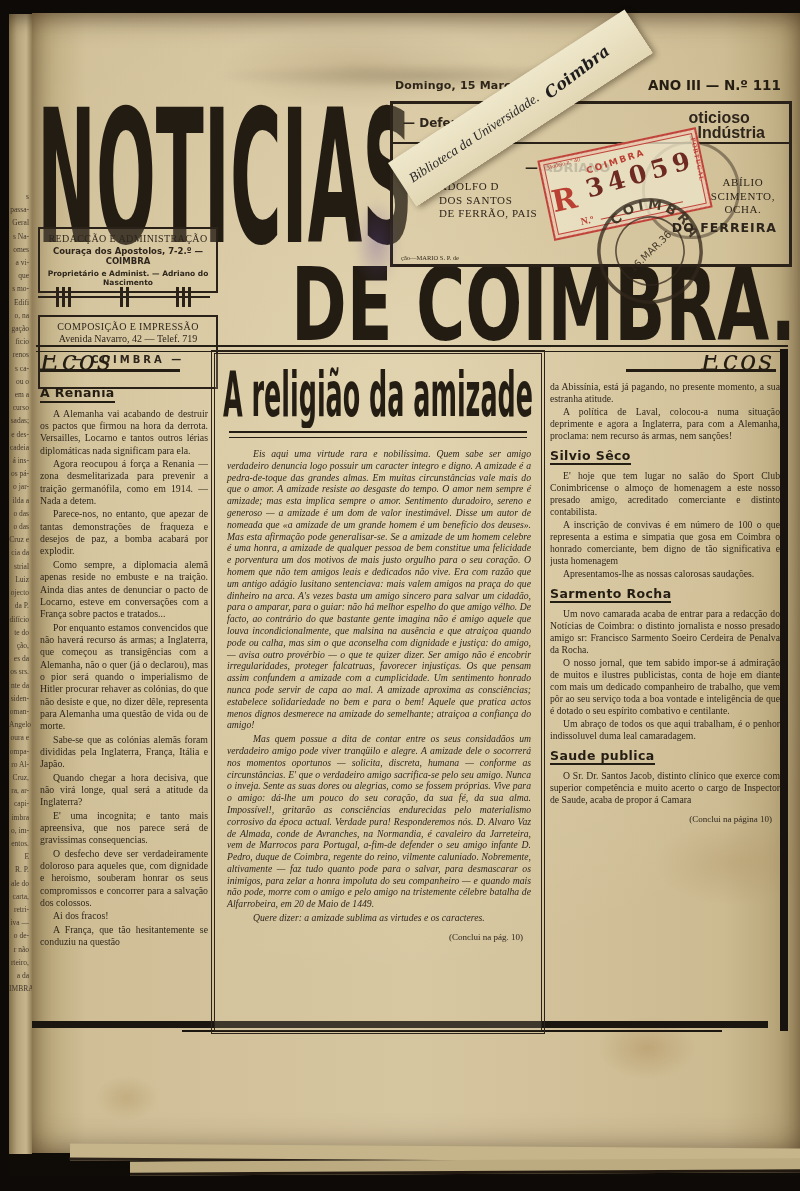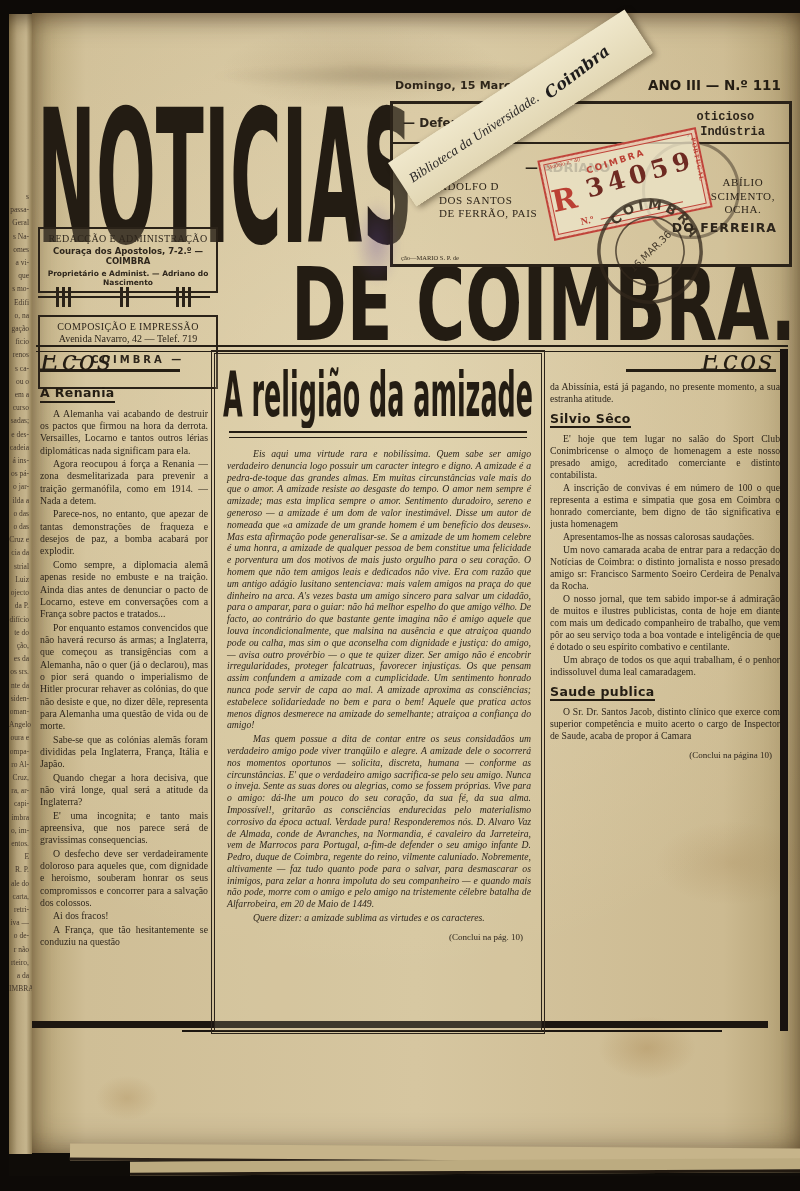--- a/index.html
+++ b/index.html
@@ -46,21 +46,21 @@
   .mast1{position:absolute;left:4px;top:78px;width:378px;height:176px;}
   .mast1 text,.mast2 text{font-family:"DejaVu Sans",sans-serif;font-weight:bold;fill:#231c13;}
   .mast2{position:absolute;left:258px;top:240px;width:508px;height:102px;}
 
   
   .dirbox{position:absolute;left:358px;top:88px;width:396px;height:160px;
           border:3px solid #2a2218;background:rgba(214,198,160,.25);}
   .dirbox .row1{display:flex;justify-content:space-between;align-items:flex-start;
                 padding:6px 10px 2px 10px;border-bottom:2px solid #2a2218;}
   .dirbox .deftxt{font-family:"DejaVu Sans",sans-serif;font-weight:bold;font-size:12px;padding-top:6px;}
-  .dirbox .tagright{text-align:center;font-family:Liberation Mono, monospace;font-weight:bold;font-size:12px;line-height:15px;padding-right:14px;}
+  .dirbox .tagright{text-align:left;font-family:Liberation Sans, sans-serif;font-weight:bold;font-size:16px;line-height:15px;padding-right:14px;}
   .dirbox .adriano{position:absolute;left:132px;top:56px;font-family:"DejaVu Sans",sans-serif;font-weight:bold;font-size:13px;}
   .dirbox .namesL{position:absolute;left:46px;top:76px;font-size:11px;line-height:13.5px;letter-spacing:.6px;color:#2d251a;}
   .dirbox .namesR{position:absolute;right:14px;top:72px;text-align:center;font-size:11px;line-height:13.5px;letter-spacing:.6px;color:#2d251a;}
   .dirbox .ferreira{position:absolute;right:12px;top:116px;font-family:"DejaVu Sans",sans-serif;font-weight:bold;font-size:12.5px;letter-spacing:1px;}
   .dirbox .dirfoot{position:absolute;left:8px;bottom:3px;font-size:6.5px;color:#32291d;}
 
   
   .adminbox,.printbox{position:absolute;left:6px;width:172px;border:2px solid #2a2218;
       text-align:center;background:rgba(214,198,160,.2);padding:4px 2px;}
   .adminbox{top:214px;height:54px;}
@@ -308,29 +308,33 @@
           <p>Quere dizer: a amizade sublima as virtudes e os caracteres.</p>
         </div>
       <div class="note">(Conclui na pág. 10)</div>
     </div>
 
     <div class="col right-col">
       <div class="ecos-head">Ecos</div>
       <div class="ecos-rule"></div>
       <div class="body-text cont">
           <p>da Abissínia, está já pagando, no presente momento, a sua estranha atitude.</p>
+          <p>A política de Laval, colocou-a numa situação deprimente e agora a Inglaterra, para com a Alemanha, proclama: nem recurso ás armas, nem sanções!</p>
         </div>
       <div>
         <span class="subhead">Silvio Sêco</span>
       </div>
       <div class="body-text">
           <p>E' hoje que tem lugar no salão do Sport Club Conimbricense o almoço de homenagem a este nosso presado amigo, acreditado comerciante e distinto contabilista.</p>
           <p>A inscrição de convivas é em número de 100 o que representa a estima e simpatia que gosa em Coimbra o honrado comerciante, bem digno de tão significativa e justa homenagem</p>
           <p>Apresentamos-lhe as nossas calorosas saudações.</p>
         </div>
+      <div>
+        <span class="subhead">Sarmento Rocha</span>
+      </div>
       <div class="body-text">
           <p>Um novo camarada acaba de entrar para a redacção do Notícias de Coimbra: o distinto jornalista e nosso presado amigo sr: Francisco Sarmento Soeiro Cerdeira de Penalva da Rocha.</p>
           <p>O nosso jornal, que tem sabido impor-se á admiração de muitos e ilustres publicistas, conta de hoje em diante com mais um dedicado companheiro de trabalho, que vem pôr ao seu serviço toda a boa vontade e inteligência de que é dotado o seu espírito combativo e centilante.</p>
           <p>Um abraço de todos os que aqui trabalham, é o penhor indissoluvel duma leal camaradagem.</p>
         </div>
       <div>
         <span class="subhead">Saude publica</span>
       </div>
       <div class="body-text">
           <p>O Sr. Dr. Santos Jacob, distinto clínico que exerce com superior competência e muito acerto o cargo de Inspector de Saude, acaba de propor á Camara</p>

